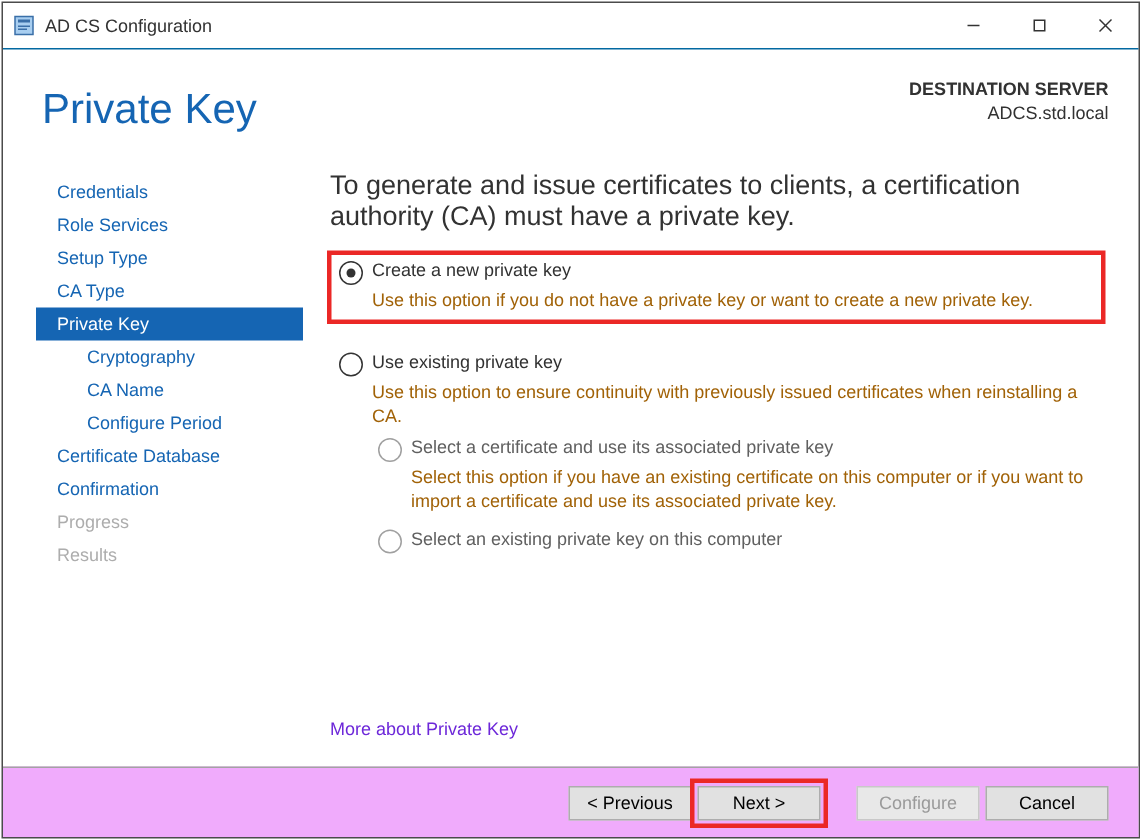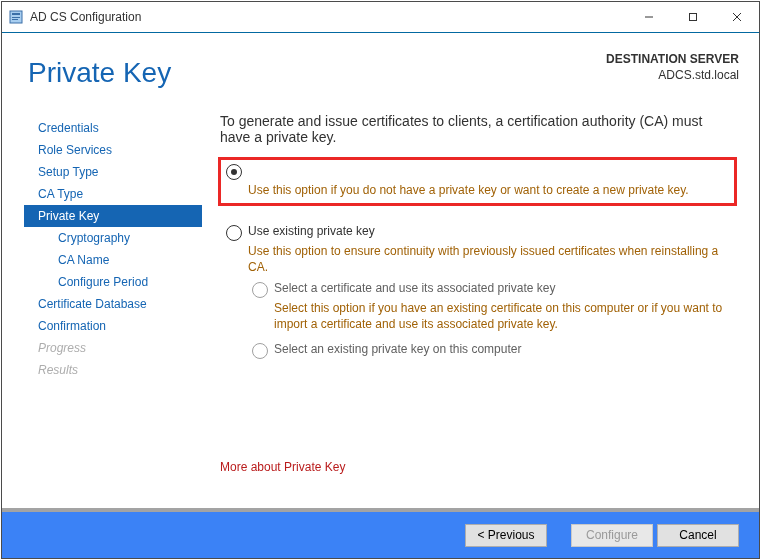--- a/index.html
+++ b/index.html
@@ -90,36 +90,35 @@
   }
   .side-item.indent {
     padding-left: 34px;
   }
   .side-item.active {
     background: #1565b3;
     color: #fff;
   }
   .side-item.disabled {
     color: #adadad;
-    font-style: italic;
   }
   .main {
     flex: 1;
     padding-left: 18px;
     padding-right: 2px;
     position: relative;
   }
   .main h2 {
     font-size: 19px;
     font-weight: 300;
     margin: 0 0 24px 0;
     color: #323232;
   }
   .intro {
-    font-size: 14px;
+    font-size: 18px;
     margin-bottom: 14px;
   }
   .opt-box {
     padding: 4px 6px 6px 2px;
   }
   .opt-box.highlighted {
     outline: 3px solid #eb2826;
     outline-offset: -1px;
   }
   .opt {
@@ -161,34 +160,34 @@
     border-color: #a0a0a0;
   }
   .sub-opts .opt .label {
     color: #606060;
   }
   .gap {
     height: 16px;
   }
   .more-link {
     position: absolute;
-    bottom: 30px;
+    bottom: 14px;
     left: 18px;
-    color: #b91c1c;
+    color: #6d28d9;
     font-size: 12px;
   }
   .footer {
-    border-top: 4px solid #a3a3a3;
+    border-top: 1px solid #a3a3a3;
     height: 46px;
     display: flex;
     align-items: center;
     justify-content: flex-end;
     padding-right: 18px;
     gap: 6px;
-    background: #3b82f6;
+    background: #f0abfc;
   }
   .btn {
     min-width: 82px;
     height: 23px;
     border: 1px solid #adadad;
     background: #e1e1e1;
     font-size: 12px;
     font-family: inherit;
     cursor: default;
     padding: 0 6px;
@@ -269,20 +268,21 @@
       <div class="side-item disabled">Progress</div>
       <div class="side-item disabled">Results</div>
     </div>
 
     <div class="main">
       <div class="intro">To generate and issue certificates to clients, a certification authority (CA) must have a private key.</div>
 
       <div class="opt-box highlighted">
         <div class="opt">
           <span class="radio checked"></span>
+          <span class="label">Create a new private key</span>
         </div>
         <div class="opt-desc">Use this option if you do not have a private key or want to create a new private key.</div>
       </div>
 
       <div class="gap"></div>
 
       <div class="opt-box">
         <div class="opt">
           <span class="radio"></span>
           <span class="label">Use existing private key</span>
@@ -305,20 +305,21 @@
         </div>
       </div>
 
       <div class="more-link">More about Private Key</div>
     </div>
   </div>
 
   <div class="footer">
     <div class="btn-group">
       <span class="btn-wrap"><button class="btn">&lt; Previous</button></span>
+      <span class="btn-wrap highlighted"><button class="btn">Next &gt;</button></span>
     </div>
     <div style="width:8px"></div>
     <div class="btn-group">
       <span class="btn-wrap"><button class="btn disabled">Configure</button></span>
       <span class="btn-wrap"><button class="btn">Cancel</button></span>
     </div>
   </div>
 </div>
 
 </body></html>

